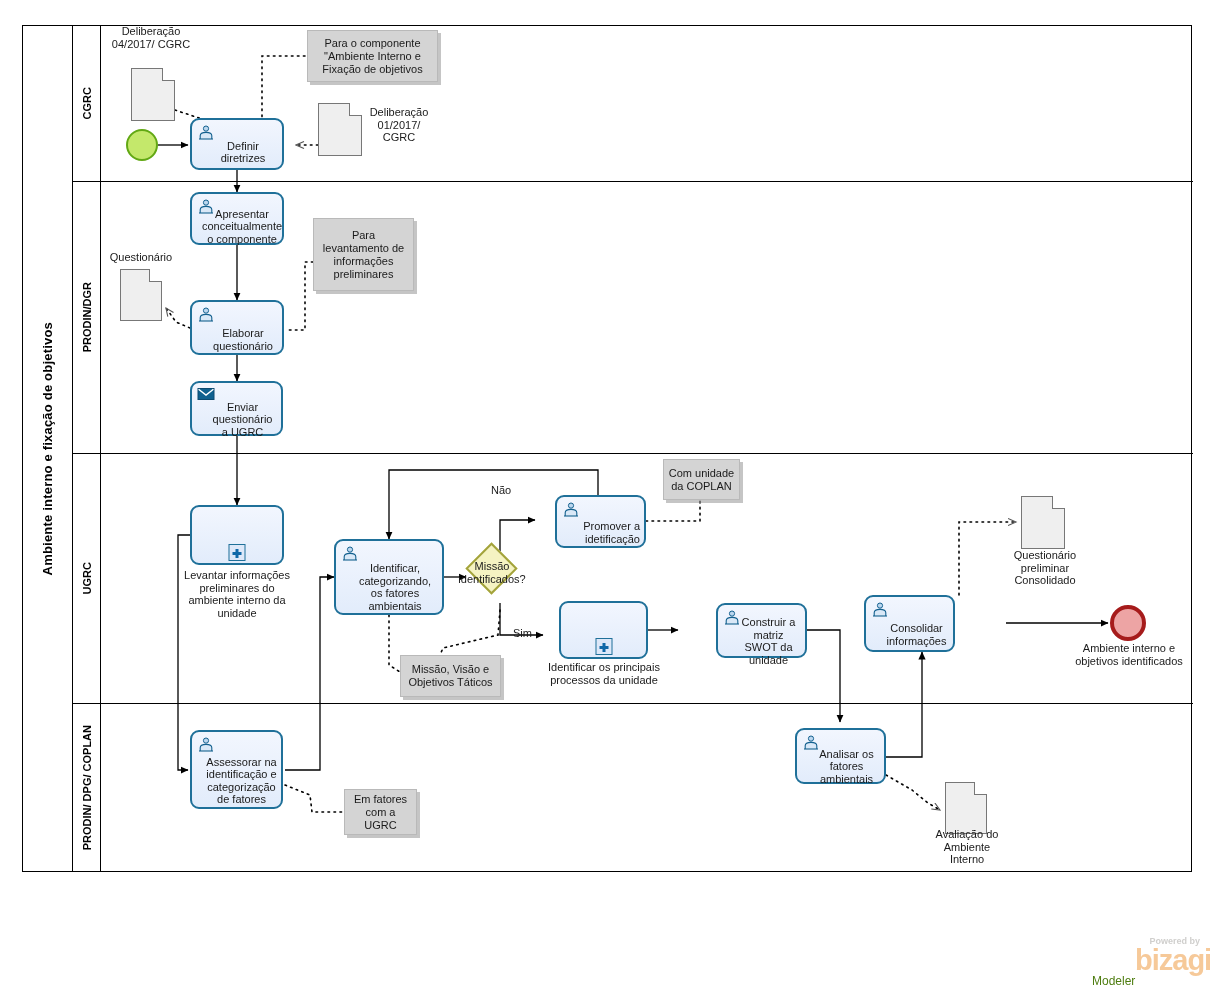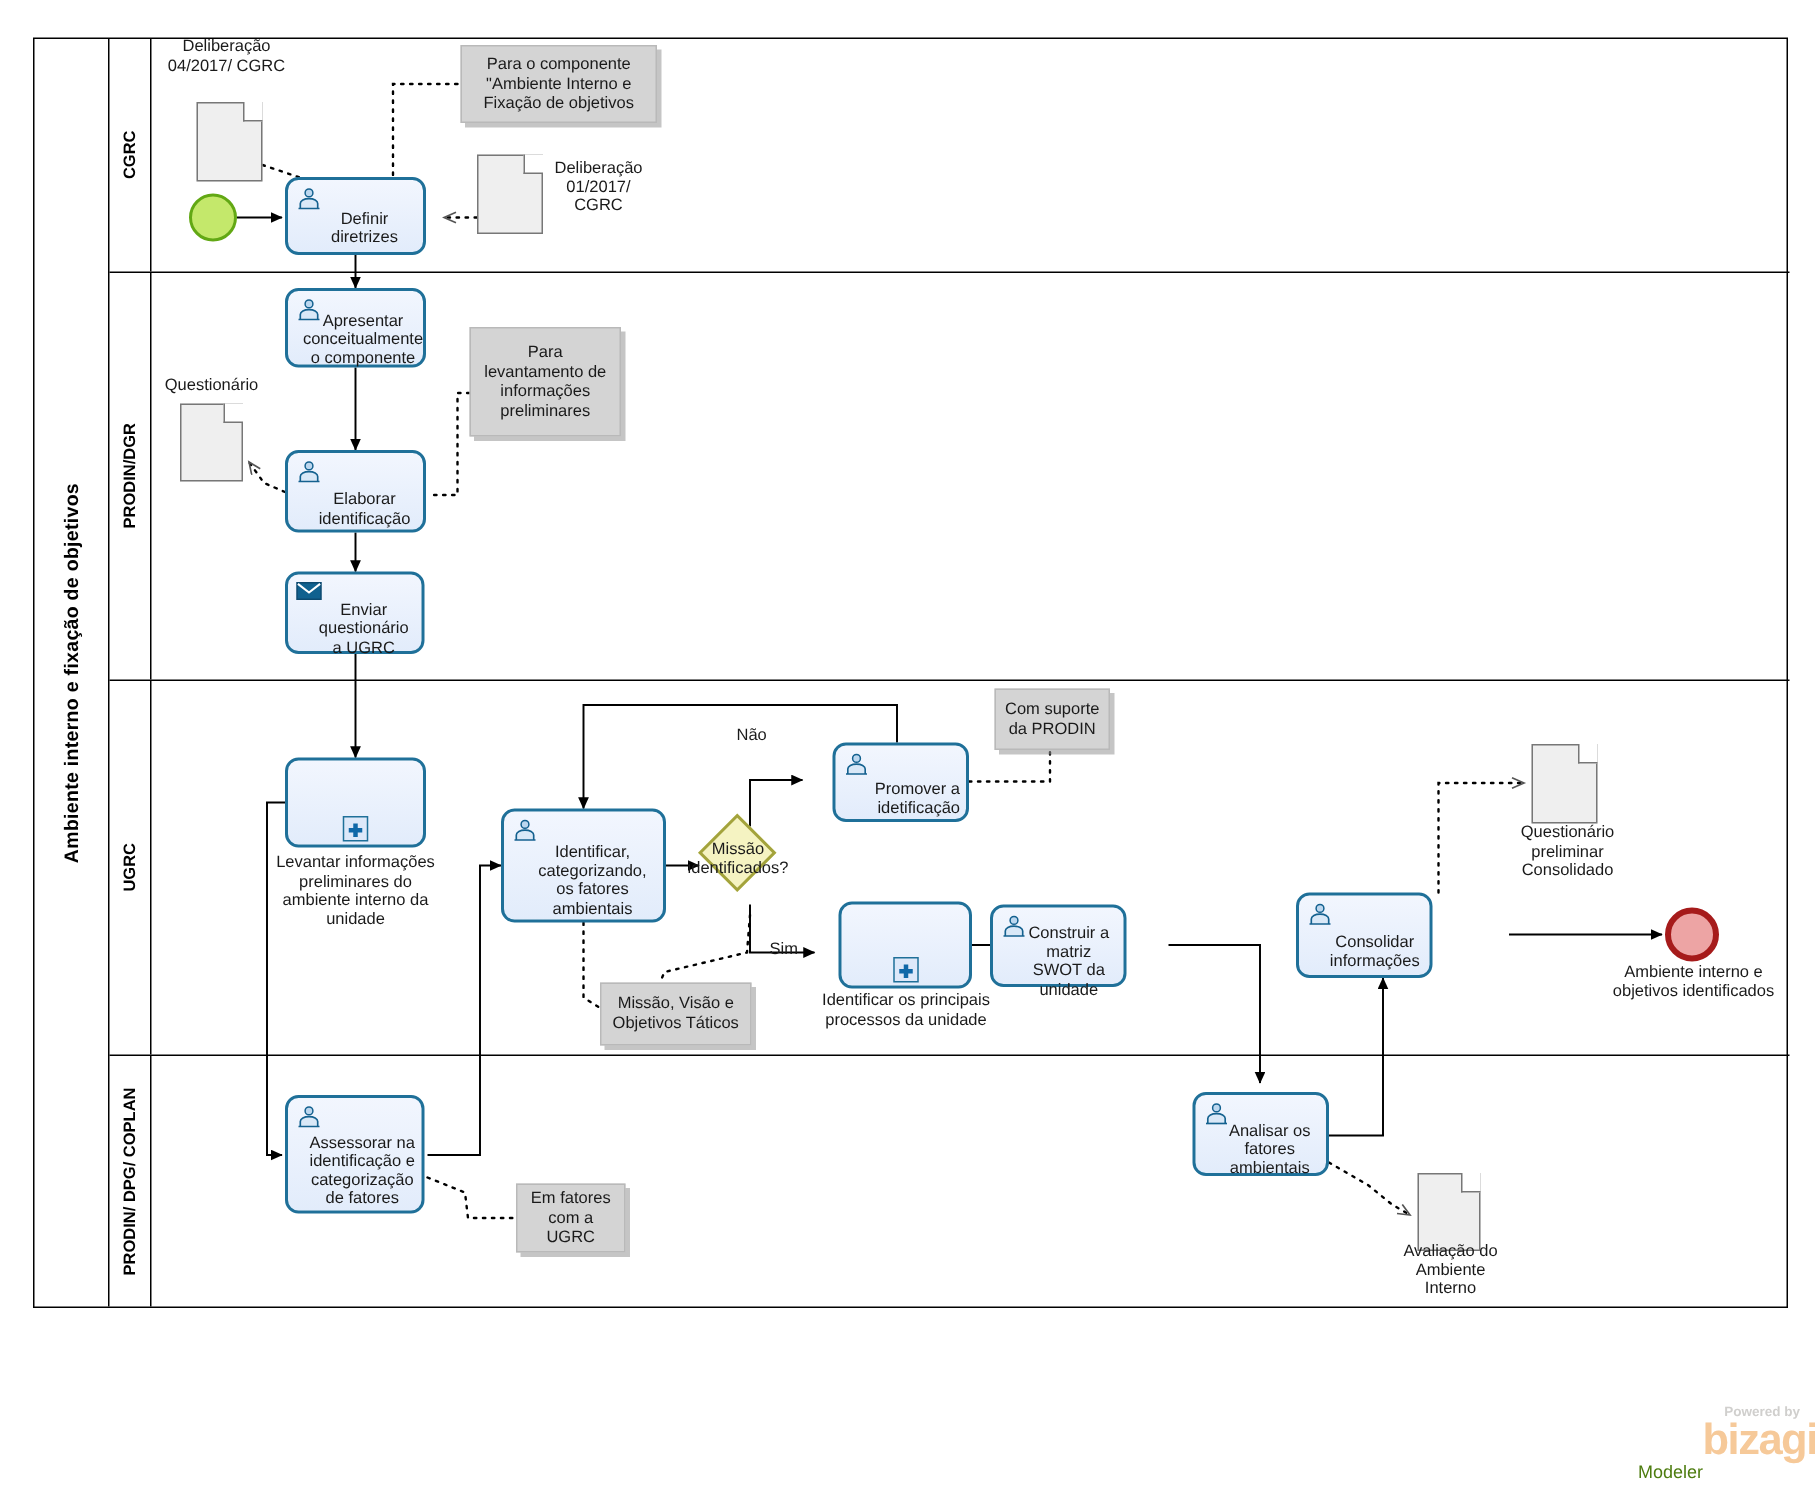--- a/index.html
+++ b/index.html
@@ -193,21 +193,21 @@
   </div>
 
   <div class="task" style="left:190px;top:300px;width:94px;height:55px;">
     <span class="ticon">
       <svg viewBox="0 0 18 16" width="18" height="16">
           <path d="M9 2a2.6 2.6 0 1 1 0 5.2A2.6 2.6 0 0 1 9 2z" fill="#bcd7ef" stroke="#14618f" stroke-width="1"></path>
           <path d="M3.2 15v-3.3c0-2 2.6-3.3 5.8-3.3s5.8 1.3 5.8 3.3V15" fill="#d9e8f7" stroke="#14618f" stroke-width="1.1"></path>
           <path d="M2 15h14" stroke="#14618f" stroke-width="1.1"></path>
         </svg>
     </span>
-    <span class="tlabel" style="padding-left:12px;padding-top:8px;">Elaborar identificação</span>
+    <span class="tlabel" style="padding-left:12px;padding-top:8px;">Elaborar questionário</span>
   </div>
 
   <div class="task" style="left:190px;top:381px;width:93px;height:55px;">
     <span class="ticon">
       <svg viewBox="0 0 18 14" width="18" height="14">
           <rect x="1" y="1.5" width="16" height="11" fill="#10618f" stroke="#0c4a70" stroke-width="1"></rect>
           <path d="M1.6 2.2 L9 8 L16.4 2.2" fill="none" stroke="#ffffff" stroke-width="1.4"></path>
         </svg>
     </span>
     <span class="tlabel" style="padding-left:12px;padding-top:6px;">Enviar questionário a UGRC</span>
@@ -238,21 +238,21 @@
         </svg>
     </span>
     <span class="tlabel" style="padding-left:14px;padding-top:6px;">Promover a idetificação</span>
   </div>
 
   <div class="task sub" style="left:559px;top:601px;width:89px;height:58px;">
     <span class="subplus"></span>
   </div>
   <div class="extlabel" style="left:543px;top:661px;width:122px;">Identificar os principais processos da unidade</div>
 
-  <div class="task" style="left:660px;top:603px;width:91px;height:55px;">
+  <div class="task" style="left:716px;top:603px;width:91px;height:55px;">
     <span class="ticon">
       <svg viewBox="0 0 18 16" width="18" height="16">
           <path d="M9 2a2.6 2.6 0 1 1 0 5.2A2.6 2.6 0 0 1 9 2z" fill="#bcd7ef" stroke="#14618f" stroke-width="1"></path>
           <path d="M3.2 15v-3.3c0-2 2.6-3.3 5.8-3.3s5.8 1.3 5.8 3.3V15" fill="#d9e8f7" stroke="#14618f" stroke-width="1.1"></path>
           <path d="M2 15h14" stroke="#14618f" stroke-width="1.1"></path>
         </svg>
     </span>
     <span class="tlabel" style="padding-left:14px;padding-top:5px;">Construir a matriz SWOT da unidade</span>
   </div>
 
@@ -317,21 +317,21 @@
 
   <div class="docobj" style="left:945px;top:782px;width:42px;height:52px;">
     <span class="docfold"></span>
   </div>
   <div class="doclabel" style="left:927px;top:828px;width:80px;">Avaliação do Ambiente Interno</div>
 
   <div class="note" style="left:307px;top:30px;width:131px;height:52px;">Para o componente "Ambiente Interno e Fixação de objetivos</div>
 
   <div class="note" style="left:313px;top:218px;width:101px;height:73px;">Para levantamento de informações preliminares</div>
 
-  <div class="note" style="left:663px;top:459px;width:77px;height:41px;">Com suporte da PRODIN</div>
+  <div class="note" style="left:663px;top:459px;width:77px;height:41px;">Com unidade da COPLAN</div>
 
   <div class="note" style="left:400px;top:655px;width:101px;height:42px;">Missão, Visão e Objetivos Táticos</div>
 
   <div class="note" style="left:344px;top:789px;width:73px;height:46px;">Em fatores com a UGRC</div>
 
   <div id="bizagi">
     <span class="pb">Powered by</span>
     <span class="bz">bizagi</span>
     <span class="md">Modeler</span>
   </div>

